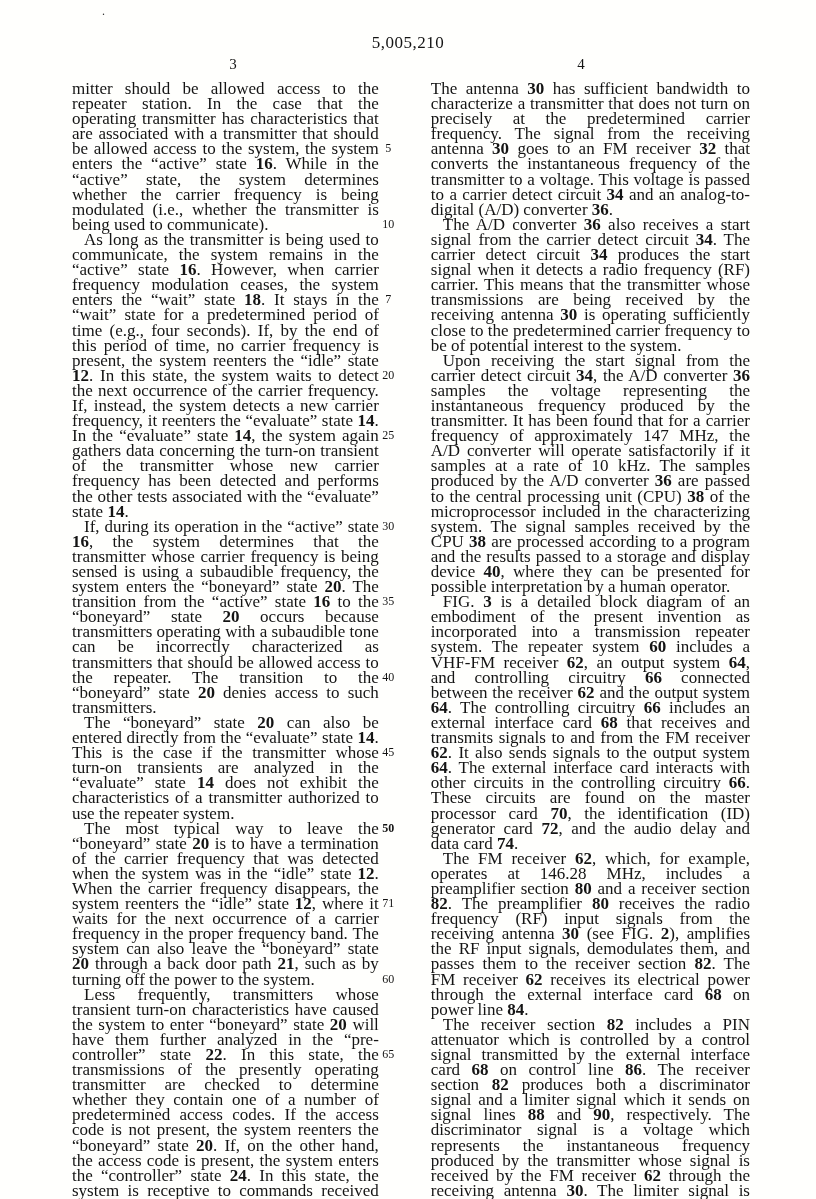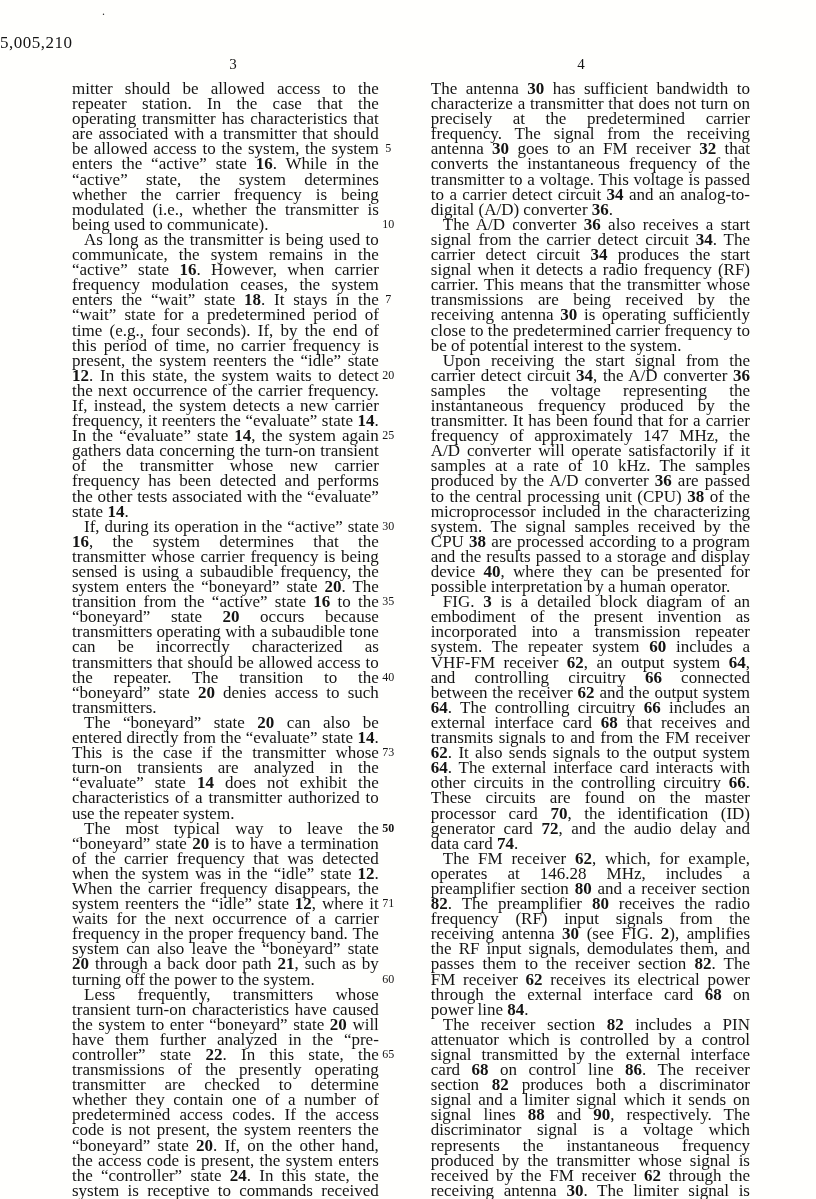--- a/index.html
+++ b/index.html
@@ -11,21 +11,21 @@
     background: #fffffd;
     overflow: hidden;
     font-family: "Liberation Serif", "DejaVu Serif", serif;
     color: #141414;
   }
   .patent-number {
     position: absolute;
     top: 33px;
     left: 0;
     width: 100%;
-    text-align: left;
+    text-align: center;
     font-size: 17px;
     letter-spacing: 0.5px;
   }
   .col-num {
     position: absolute;
     top: 56px;
     font-size: 15px;
   }
   .col-num-left  { left: 208px; width: 50px; text-align: center; }
   .col-num-right { left: 556px; width: 50px; text-align: center; }
@@ -91,21 +91,21 @@
       </div>
     <div class="gutter" id="gutter">
         <span class="line-no" style="top: 60.4px;">5</span>
         <span class="line-no" style="top: 135.9px;">10</span>
         <span class="line-no" style="top: 211.4px;">7</span>
         <span class="line-no" style="top: 286.9px;">20</span>
         <span class="line-no" style="top: 347px;">25</span>
         <span class="line-no" style="top: 437.9px;">30</span>
         <span class="line-no" style="top: 513.4px;">35</span>
         <span class="line-no" style="top: 588.9px;">40</span>
-        <span class="line-no" style="top: 664.4px;">73</span>
+        <span class="line-no" style="top: 664.4px;">45</span>
         <span class="line-no" style="top: 739.9px; font-weight: bold;">50</span>
         <span class="line-no" style="top: 815.4px;">71</span>
         <span class="line-no" style="top: 890.9px;">60</span>
         <span class="line-no" style="top: 966.4px;">65</span>
       </div>
     <div class="text-col right-col" id="right-col">
         <p class="para">The antenna <b>30</b> has sufficient bandwidth to characterize a transmitter that does not turn on precisely at the predetermined carrier frequency. The signal from the receiving antenna <b>30</b> goes to an FM receiver <b>32</b> that converts the instantaneous frequency of the transmitter to a voltage. This voltage is passed to a carrier detect circuit <b>34</b> and an analog-to-digital (A/D) converter <b>36</b>.</p>
         <p class="para indent">The A/D converter <b>36</b> also receives a start signal from the carrier detect circuit <b>34</b>. The carrier detect circuit <b>34</b> produces the start signal when it detects a radio frequency (RF) carrier. This means that the transmitter whose transmissions are being received by the receiving antenna <b>30</b> is operating sufficiently close to the predetermined carrier frequency to be of potential interest to the system.</p>
         <p class="para indent">Upon receiving the start signal from the carrier detect circuit <b>34</b>, the A/D converter <b>36</b> samples the voltage representing the instantaneous frequency produced by the transmitter. It has been found that for a carrier frequency of approximately 147 MHz, the A/D converter will operate satisfactorily if it samples at a rate of 10 kHz. The samples produced by the A/D converter <b>36</b> are passed to the central processing unit (CPU) <b>38</b> of the microprocessor included in the characterizing system. The signal samples received by the CPU <b>38</b> are processed according to a program and the results passed to a storage and display device <b>40</b>, where they can be presented for possible interpretation by a human operator.</p>
         <p class="para indent">FIG. <b>3</b> is a detailed block diagram of an embodiment of the present invention as incorporated into a transmission repeater system. The repeater system <b>60</b> includes a VHF-FM receiver <b>62</b>, an output system <b>64</b>, and controlling circuitry <b>66</b> connected between the receiver <b>62</b> and the output system <b>64</b>. The controlling circuitry <b>66</b> includes an external interface card <b>68</b> that receives and transmits signals to and from the FM receiver <b>62</b>. It also sends signals to the output system <b>64</b>. The external interface card interacts with other circuits in the controlling circuitry <b>66</b>. These circuits are found on the master processor card <b>70</b>, the identification (ID) generator card <b>72</b>, and the audio delay and data card <b>74</b>.</p>

